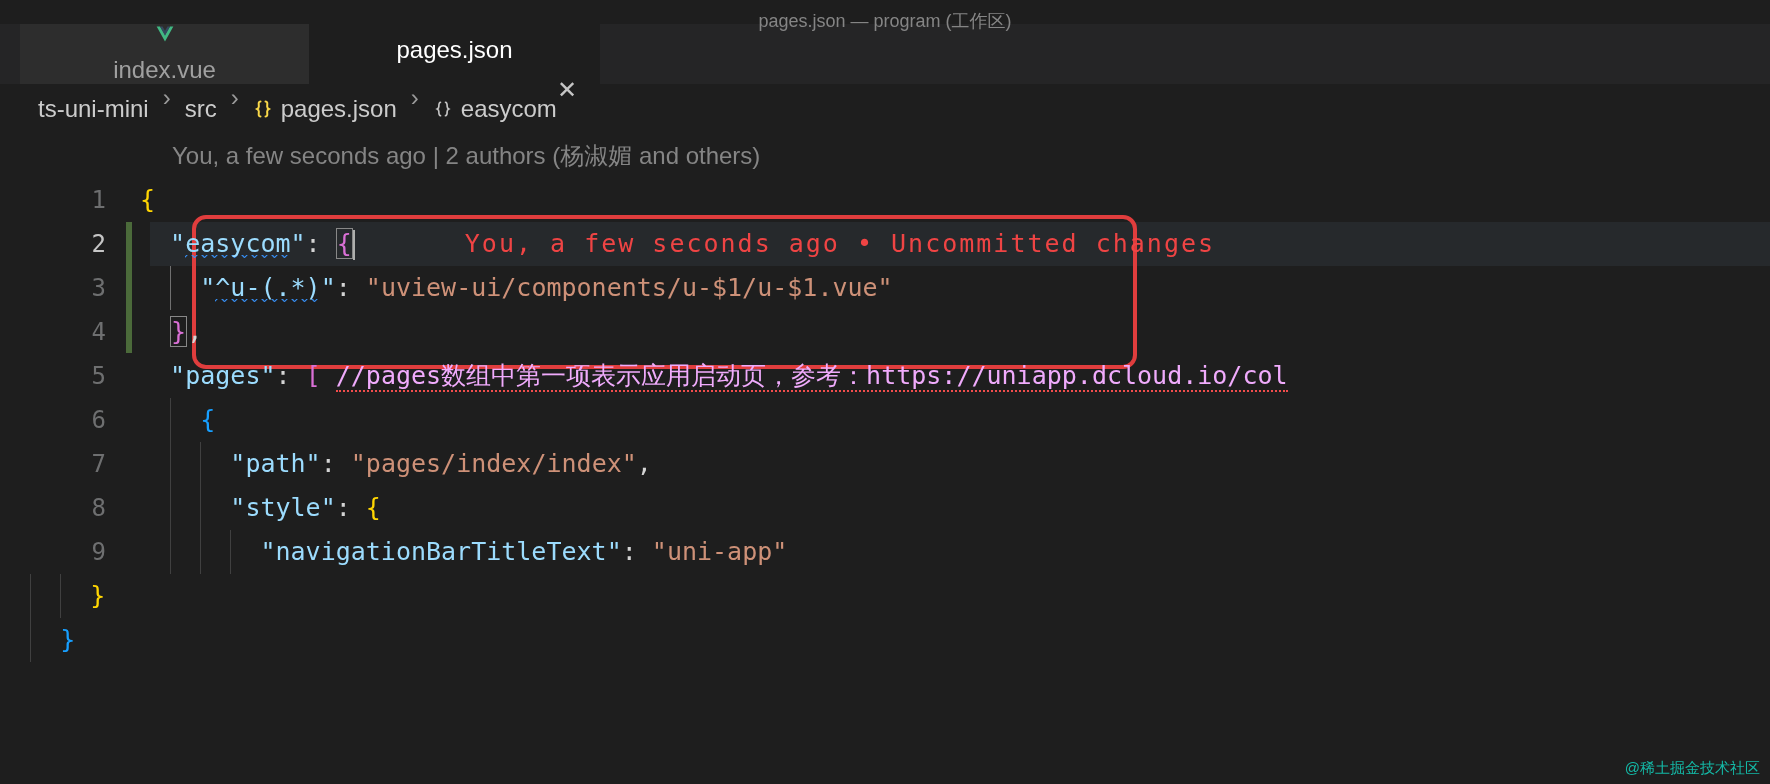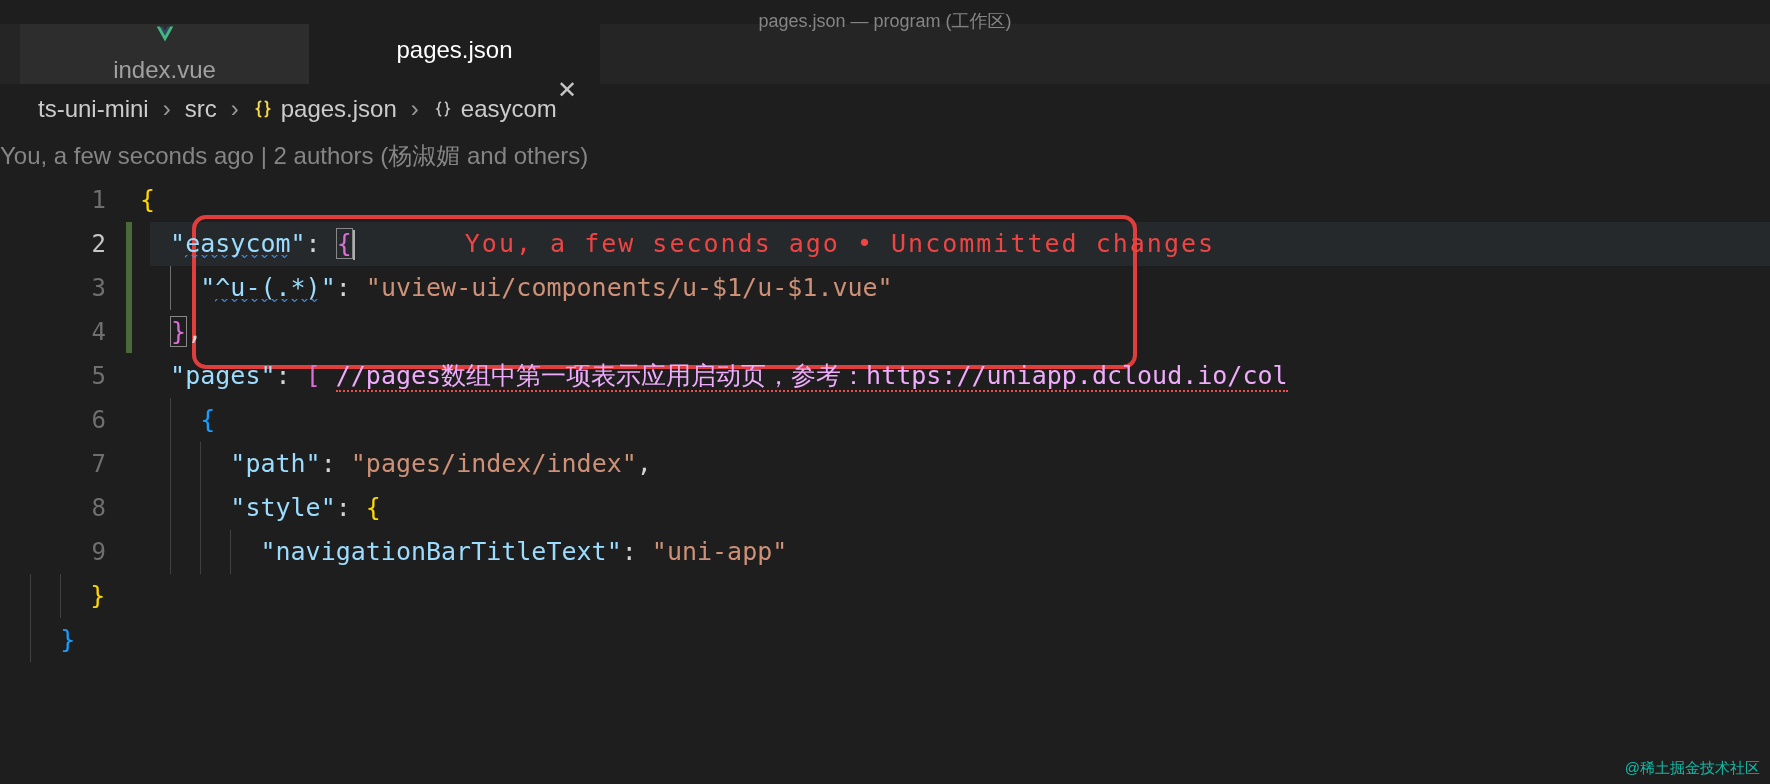--- a/index.html
+++ b/index.html
@@ -52,31 +52,31 @@
   .tab .close {
     margin-left: auto;
     color: #c5c5c5;
     font-size: 24px;
     font-weight: 300;
     padding-left: 10px;
   }
   .breadcrumb {
     height: 50px;
     display: flex;
-    align-items: center;
     padding-left: 38px;
     gap: 14px;
     font-size: 24px;
     color: #cccccc;
     font-family: -apple-system, "Segoe UI", sans-serif;
   }
   .breadcrumb .sep { color: #9a9a9a; }
   .breadcrumb svg { width: 20px; height: 20px; vertical-align: middle; }
   .breadcrumb .crumb { display: flex; align-items: center; gap: 8px; }
   .blame-head {
+    padding-left: 172px;
     font-size: 24px;
     color: #858585;
     font-family: -apple-system, "Segoe UI", sans-serif;
     height: 44px;
     display: flex;
     align-items: center;
   }
   .editor {
     position: relative;
     font-size: 25px;

